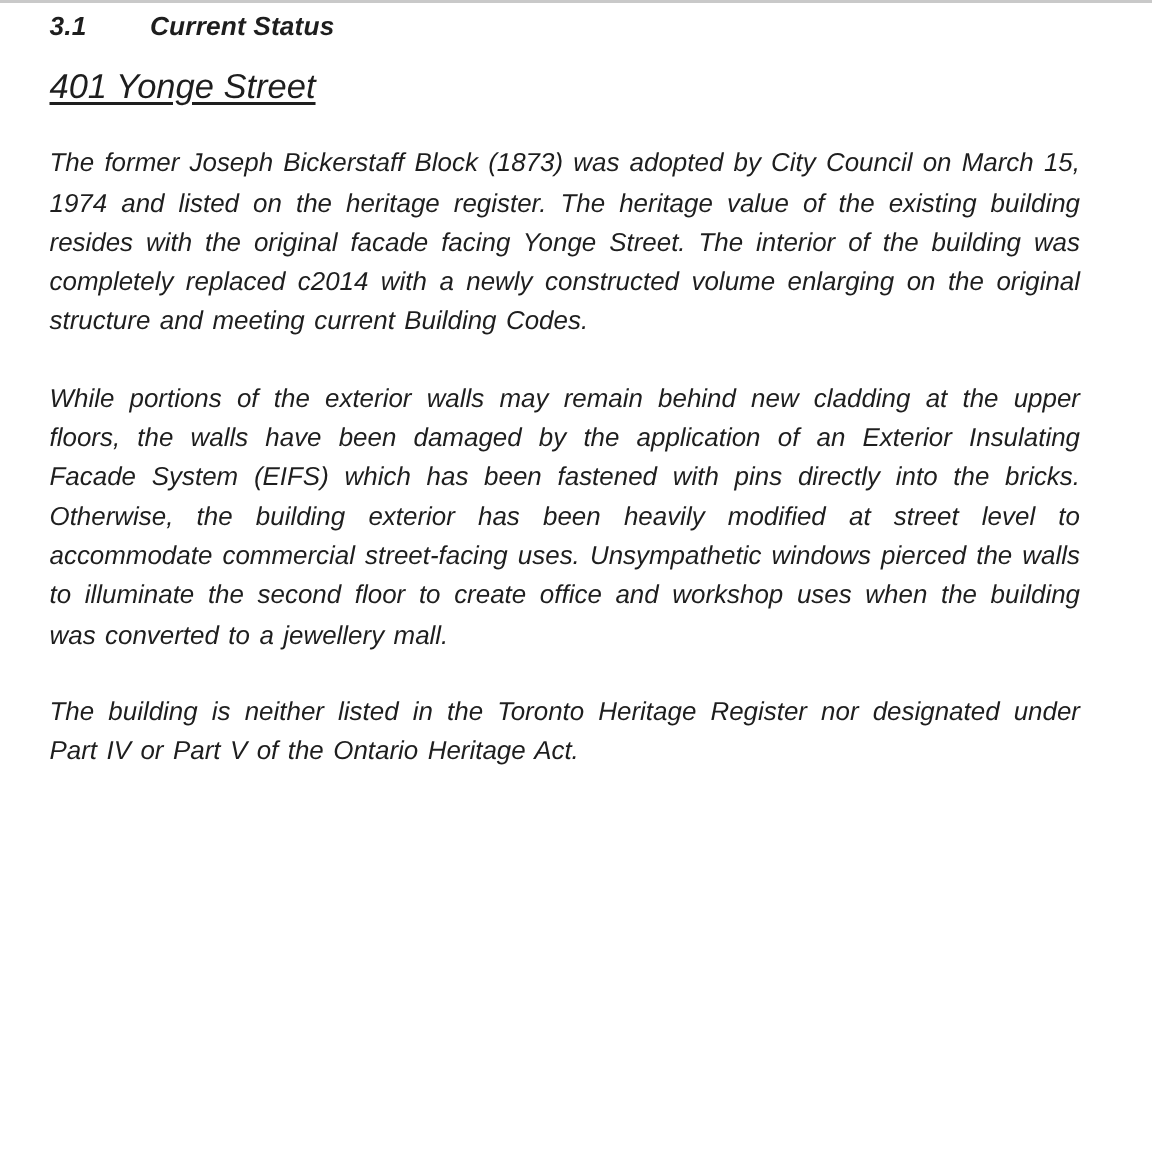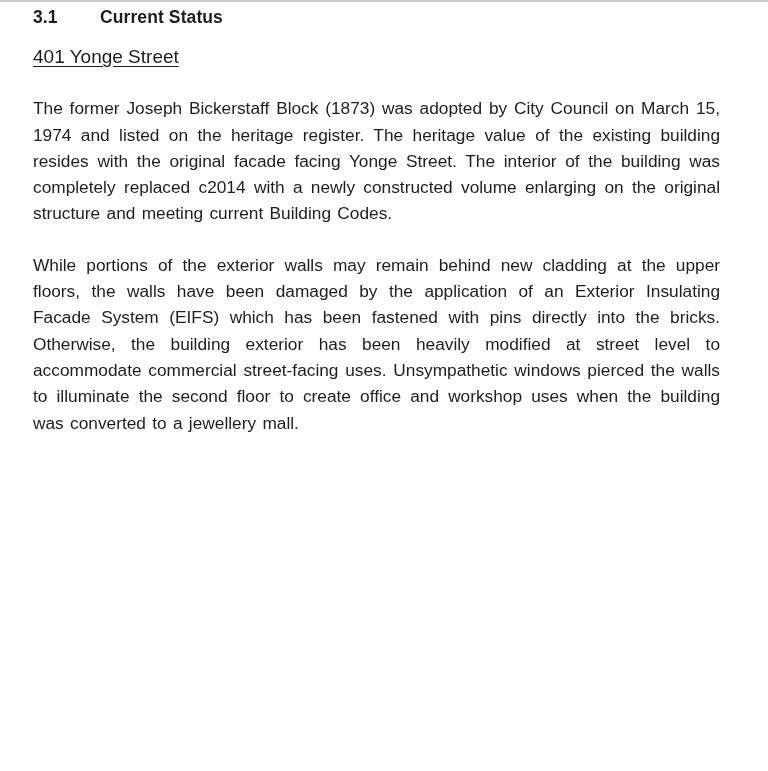--- a/index.html
+++ b/index.html
@@ -20,20 +20,21 @@
   .top-edge {
     position: absolute;
     top: 0;
     left: 0;
     width: 100%;
     height: 2px;
     background: #c9c9c9;
   }
   .content {
     padding: 4px 48px 0 33px;
+    font-style: italic;
   }
   .section-heading {
     margin: 0 0 14px 0;
     font-size: 17.5px;
     font-weight: bold;
     line-height: 26px;
     letter-spacing: 0.1px;
   }
   .section-number {
     display: inline-block;
@@ -42,21 +43,21 @@
   .para {
     margin: 0 0 25px 0;
     font-size: 17.3px;
     line-height: 26.3px;
     text-align: justify;
     text-justify: inter-word;
     word-spacing: 1.5px;
   }
   .subheading {
     margin: 0 0 25px 0;
-    font-size: 19px;
+    font-size: 23px;
     line-height: 26.3px;
     font-weight: normal;
   }
   .subheading span {
     text-decoration: underline;
     text-underline-offset: 3px;
   }
 </style>
 </head>
 <body>
@@ -69,15 +70,16 @@
 
 
     <p class="subheading"><span>401 Yonge Street</span></p>
 
     <p class="para">The former Joseph Bickerstaff Block (1873) was adopted by City Council on March 15, 1974 and listed on the heritage register. The heritage value of the existing building resides with the original facade facing Yonge Street. The interior of the building was completely replaced c2014 with a newly constructed volume enlarging on the original structure and meeting current Building Codes.</p>
 
 
     <p class="para">While portions of the exterior walls may remain behind new cladding at the upper floors, the walls have been damaged by the application of an Exterior Insulating Facade System (EIFS) which has been fastened with pins directly into the bricks. Otherwise, the building exterior has been heavily modified at street level to accommodate commercial street-facing uses. Unsympathetic windows pierced the walls to illuminate the second floor to create office and workshop uses when the building was converted to a jewellery mall.</p>
 
 
+    <p class="para">The building is neither listed in the Toronto Heritage Register nor designated under Part IV or Part V of the Ontario Heritage Act.</p>
 
   </div>
 </div>
 
 </body></html>

